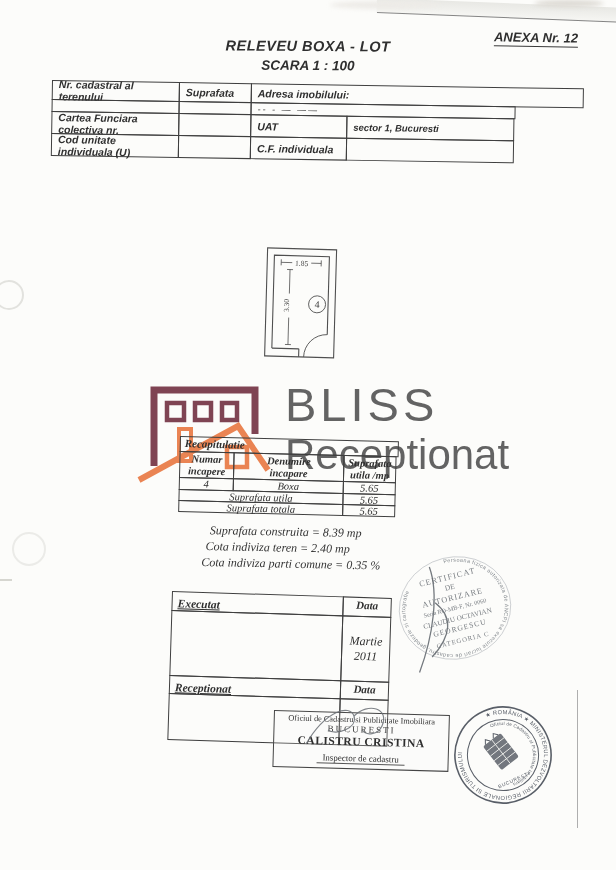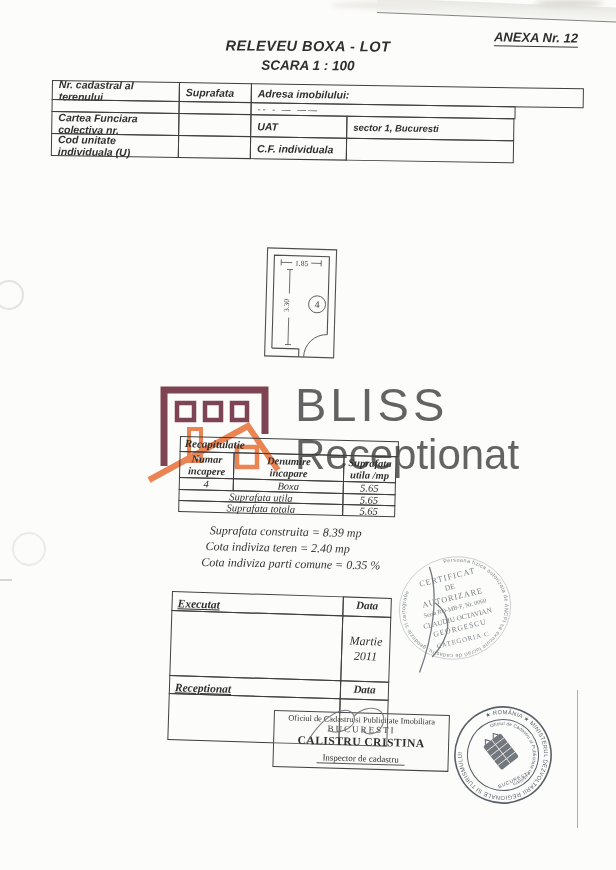--- a/index.html
+++ b/index.html
@@ -35,21 +35,21 @@
       display:flex;align-items:center;background:transparent;}
   .w1{width:128px;} .w2{width:73px;} .w3{width:333px;} .w3s{width:265px;} .w3a{width:97px;} .w3b{width:168px;}
   .h19{height:20px;} .h13{height:13px;} .h23{height:23px;}
   .dashes{font-weight:normal;letter-spacing:2px;color:#4a4a4a;font-size:9px;}
   .small-txt{font-size:9.5px;}
 
   
   .floorplan{left:250px;top:242px;transform:rotate(1.6deg);transform-origin:center;}
 
   
-  .logo{left:143px;top:381px;width:345px;height:110px;opacity:.88;}
+  .logo{left:133px;top:381px;width:345px;height:110px;opacity:.88;}
   .logo .bliss{position:absolute;left:152px;top:0px;font-size:47px;font-weight:400;color:#4f4f4f;
         letter-spacing:4px;line-height:1;}
   .logo .imob{position:absolute;left:152px;top:53px;font-size:42px;font-weight:400;color:#4f4f4f;
         letter-spacing:0px;line-height:1;}
 
   
   .rtable{left:180px;top:436px;width:219px;transform:rotate(1.4deg);transform-origin:left top;
         font-family:"Liberation Serif",serif;font-style:italic;}
   .rc{box-sizing:border-box;border:1px solid #3f3f3f;margin-right:-1px;margin-bottom:-1px;
       padding:0 4px;display:flex;align-items:center;justify-content:center;text-align:center;

